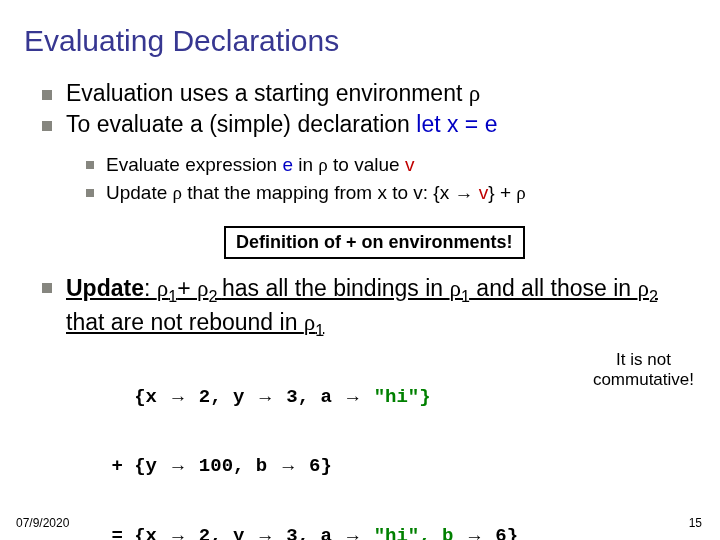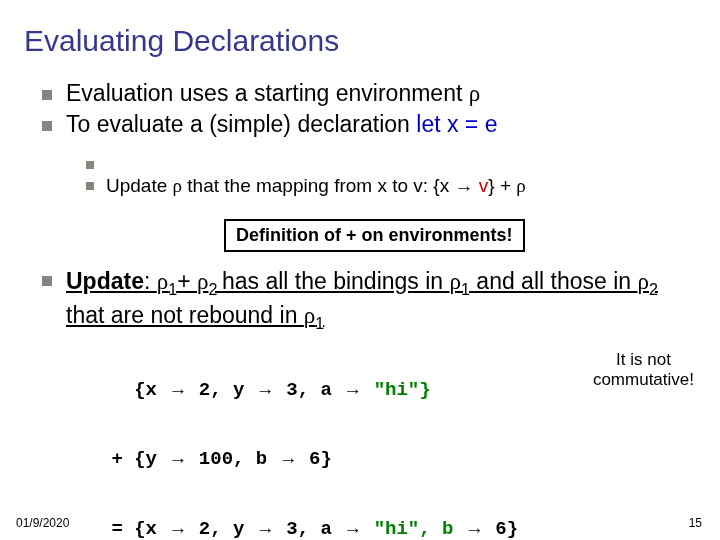--- a/index.html
+++ b/index.html
@@ -135,20 +135,23 @@
     <span class="sq"></span>
     <div>
       <span>To evaluate a (simple) declaration </span><span class="blue">let x = e</span>
     </div>
   </div>
 
   <div style="height:6px"></div>
 
   <div class="bullet-l2">
     <span class="sq"></span>
+    <div>
+      <span>Evaluate expression </span><span class="blue">e</span><span> in </span><span class="rho">ρ</span><span> to value </span><span class="red">v</span>
+    </div>
   </div>
 
   <div class="bullet-l2">
     <span class="sq"></span>
     <div>
       <span>Update </span><span class="rho">ρ</span><span> that the mapping from x to v:  {x </span><span class="arrow">→</span><span> </span><span class="red">v</span><span>} + </span><span class="rho">ρ</span>
     </div>
   </div>
 
   <div class="def-box">Definition of + on environments!</div>
@@ -166,14 +169,14 @@
   </div>
 
   <div class="mono-block">
     <div class="mono-row"><span>   {x </span><span class="arrow">→</span><span> 2, y </span><span class="arrow">→</span><span> 3, a </span><span class="arrow">→</span><span class="green"> "hi"}</span></div>
     <div class="mono-row"><span> + {y </span><span class="arrow">→</span><span> 100, b </span><span class="arrow">→</span><span> 6}</span></div>
     <div class="mono-row"><span> = {x </span><span class="arrow">→</span><span> 2, y </span><span class="arrow">→</span><span> 3, a </span><span class="arrow">→</span><span class="green"> "hi", b </span><span class="arrow">→</span><span> 6}</span></div>
   </div>
 
 </div>
 
-<div class="footer-date">01/9/2020</div>
+<div class="footer-date">07/9/2020</div>
 <div class="footer-num">15</div>
 
 </body></html>

